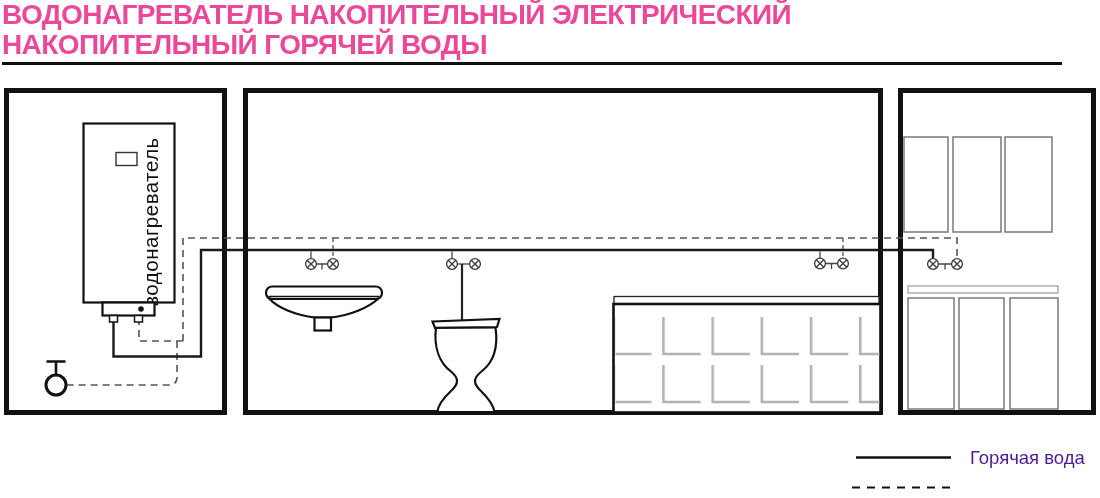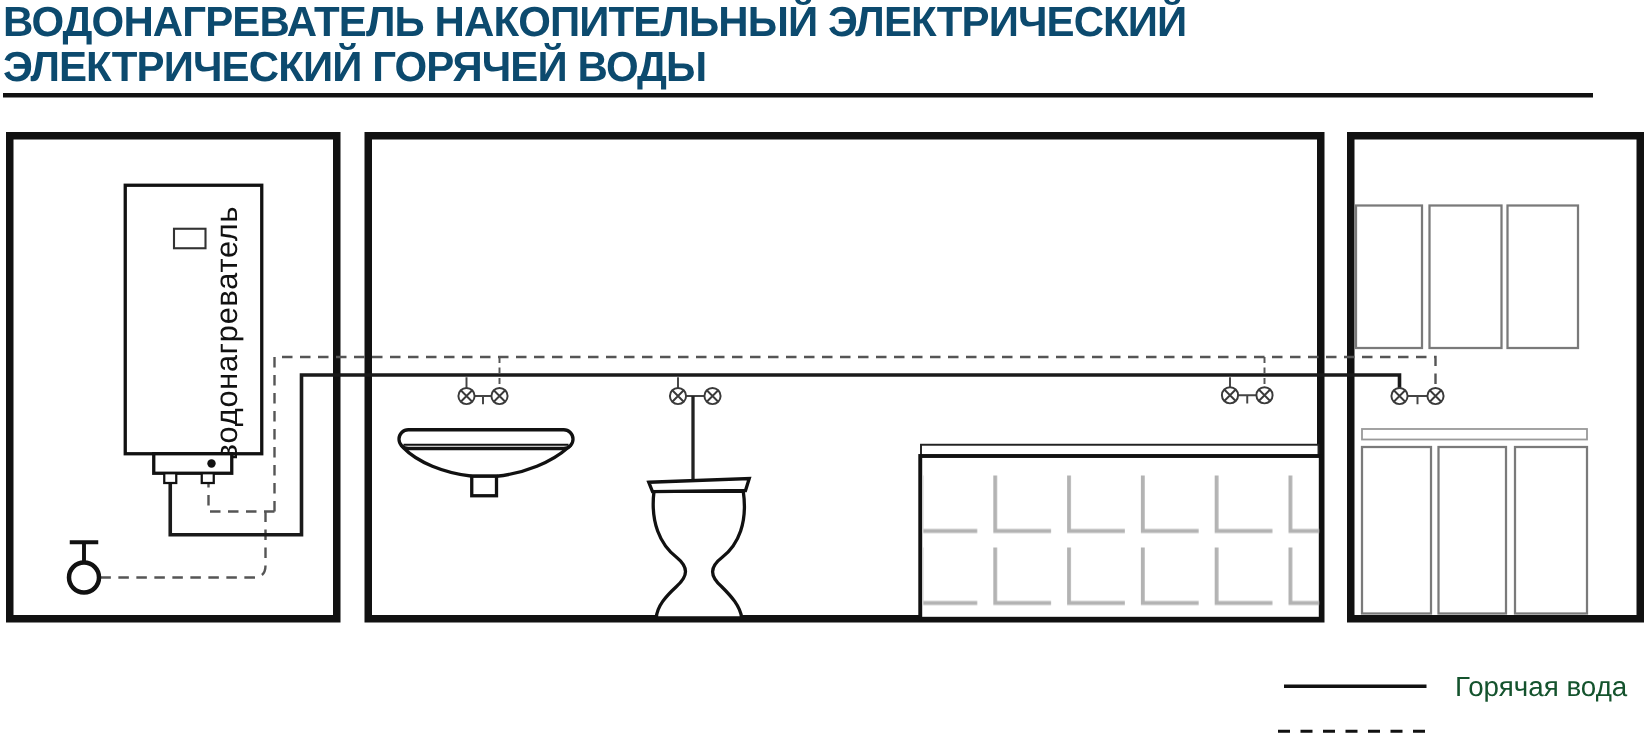--- a/index.html
+++ b/index.html
@@ -1,42 +1,42 @@
 <!DOCTYPE html>
 <html style="--hot-water: #1a1a1a; --cold-water: #555555; --walls: #111111; --tile-pattern: #b3b3b3; --furniture: #7a7a7a;"><head>
 <meta charset="utf-8">
 <style>
   html,body{margin:0;padding:0;background:#fff;}
   #stage{
     position:relative;width:1100px;height:498px;background:#fff;overflow:hidden;
     font-family:"Liberation Sans",sans-serif;
   }
-  #title{position:absolute;left:2px;top:0;color:#0c4a6e;font-weight:bold;
+  #title{position:absolute;left:2px;top:0;color:#ec4899;font-weight:bold;
     font-size:28px;line-height:29.5px;letter-spacing:-0.6px;white-space:nowrap;}
   #title-rule{position:absolute;left:2px;top:62px;width:1060px;height:3px;background:#111;}
   svg text{font-family:"Liberation Sans",sans-serif;fill:#111;}
   .wall{fill:none;stroke:var(--walls,#111);stroke-width:5;}
   .hotline{fill:none;stroke:var(--hot-water,#1a1a1a);stroke-width:2.4;}
   .coldline{fill:none;stroke:var(--cold-water,#555);stroke-width:1.6;stroke-dasharray:7 5;}
   .stem-hot{fill:none;stroke:#444;stroke-width:1.3;}
   .stem-cold{fill:none;stroke:var(--cold-water,#555);stroke-width:1.3;stroke-dasharray:4 3;}
   .vparts{fill:#fff;stroke:#3a3a3a;stroke-width:1.3;}
   .fixture{fill:#fff;stroke:#111;stroke-width:2.2;}
   .thinfix{fill:#fff;stroke:#222;stroke-width:1.3;}
   .cab{fill:#fff;stroke:var(--furniture,#7a7a7a);stroke-width:1.5;}
-  .legend-label{position:absolute;color:#14532d;font-size:18.5px;white-space:nowrap;}
+  .legend-label{position:absolute;color:#4c1d95;font-size:18.5px;white-space:nowrap;}
 </style>
 </head>
 <body>
 
 <div id="stage">
 
   <div id="title">
     <div>ВОДОНАГРЕВАТЕЛЬ НАКОПИТЕЛЬНЫЙ ЭЛЕКТРИЧЕСКИЙ</div>
-    <div>ЭЛЕКТРИЧЕСКИЙ ГОРЯЧЕЙ ВОДЫ</div>
+    <div>НАКОПИТЕЛЬНЫЙ ГОРЯЧЕЙ ВОДЫ</div>
   </div>
   <div id="title-rule"></div>
 
   <svg width="1100" height="498" viewBox="0 0 1100 498">
     <defs>
       <pattern id="tubtiles" x="613" y="317" width="49.2" height="48" patternUnits="userSpaceOnUse">
         <path d="M1.25,0 V37 M0,37 H38.5" fill="none" stroke="var(--tile-pattern,#b3b3b3)" stroke-width="2.6"></path>
       </pattern>
     </defs>
 

